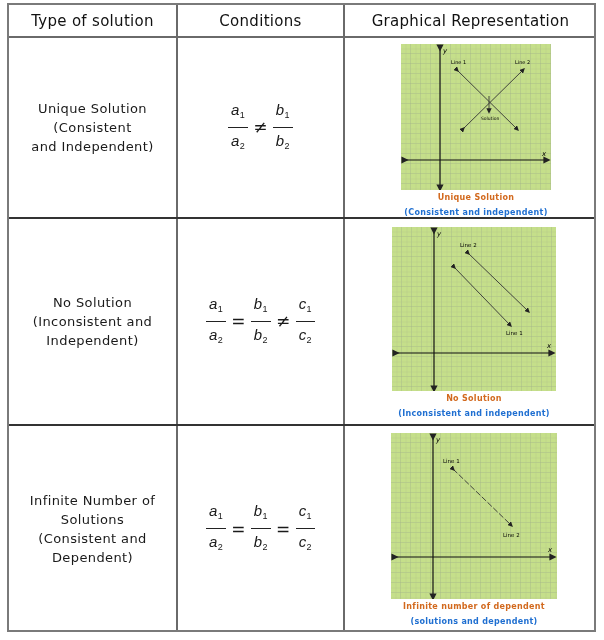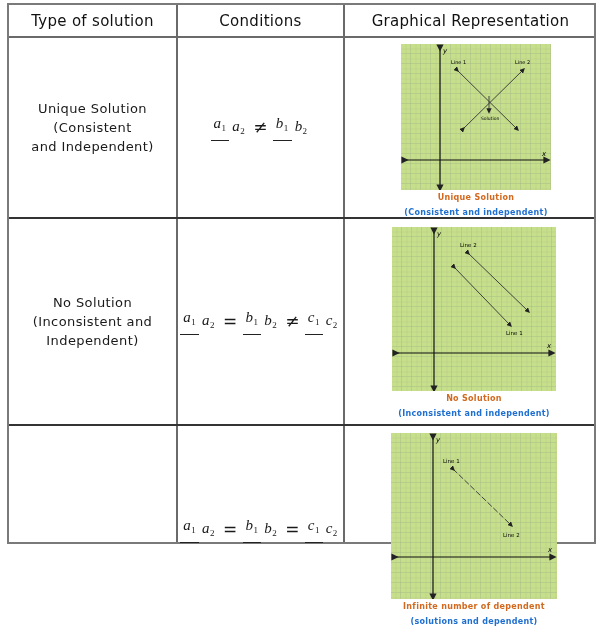--- a/index.html
+++ b/index.html
@@ -1,28 +1,28 @@
 <!DOCTYPE html>
 <html><head>
 <meta charset="utf-8">
 <style>
   html, body { margin: 0; padding: 0; background: #ffffff; }
   body { width: 604px; height: 640px; position: relative; overflow: hidden;
          font-family: "DejaVu Sans", sans-serif; color: #1a1a1a; }
-  .tbl { position: absolute; left: 7px; top: 3px; width: 589px; height: 541px;
+  .tbl { position: absolute; left: 7px; top: 3px; width: 589px; height: 629px;
          border: 2px solid #7a7a7a; box-sizing: border-box; padding-left: 42px; }
   .vline { position: absolute; top: 0; bottom: 0; width: 2px; background: #6a6a6a; }
   .hline { position: absolute; left: 0; right: 0; height: 2px; background: #333; }
   .hdr { position: absolute; top: 0; height: 32px; display: flex; align-items: center;
          justify-content: center; font-size: 15px; letter-spacing: 0.3px; color: #111; }
   .cell { position: absolute; display: flex; align-items: center; justify-content: center;
           text-align: center; font-size: 13px; line-height: 19px; letter-spacing: 0.4px; }
   .type-text { white-space: pre-line; }
-  .frac { display: inline-flex; align-items: center; vertical-align: middle;
-          margin: 0 3px; font-family: Liberation Serif, serif; font-style: italic; font-size: 15px; }
+  .frac { display: inline-flex; flex-direction: column; align-items: center; vertical-align: middle;
+          margin: 0 3px; font-family: Liberation Sans, sans-serif; font-style: italic; font-size: 15px; }
   .frac .num { border-bottom: 1px solid #222; padding: 0 3px 2px; }
   .frac .den { padding: 3px 3px 0; }
   .frac sub { font-size: 9px; font-style: normal; vertical-align: -3px; }
   .op { font-size: 17px; margin: 0 2px; vertical-align: middle; }
   .graph-wrap { position: absolute; display: flex; flex-direction: column; align-items: center; }
   .caption1 { color: #d2691e; font-size: 8px; font-weight: bold; margin-top: 3px; letter-spacing: 0.3px; }
   .caption2 { color: #1f6fd1; font-size: 8px; font-weight: bold; letter-spacing: 0.3px; margin-top: 6px; }
   svg text { font-family: "DejaVu Sans", sans-serif; }
 </style>
 </head>
@@ -111,20 +111,24 @@
       <text x="155" y="121" font-size="7" font-style="italic">x</text>
       <line x1="76" y1="26" x2="136" y2="84" stroke="#333" stroke-width="0.9" marker-start="url(#ah)" marker-end="url(#ah)"></line>
       <line x1="62" y1="40" x2="118" y2="98" stroke="#333" stroke-width="0.9" marker-start="url(#ah)" marker-end="url(#ah)"></line>
       <text x="68" y="20" font-size="5.5">Line 2</text>
       <text x="114" y="108" font-size="5.5">Line 1</text>
     </svg>
     <div class="caption1">No Solution</div>
     <div class="caption2">(Inconsistent and independent)</div>
   </div>
 
+  <div class="cell type-text" style="left:0;top:421px;width:167px;height:206px">Infinite Number of
+Solutions
+(Consistent and
+Dependent)</div>
   <div class="cell" style="left:169px;top:421px;width:165px;height:206px">
     <span class="frac">
         <span class="num"><span>a</span><sub>1</sub></span>
         <span class="den"><span>a</span><sub>2</sub></span>
       </span>
     <span class="op">=</span>
     <span class="frac">
         <span class="num"><span>b</span><sub>1</sub></span>
         <span class="den"><span>b</span><sub>2</sub></span>
       </span>

